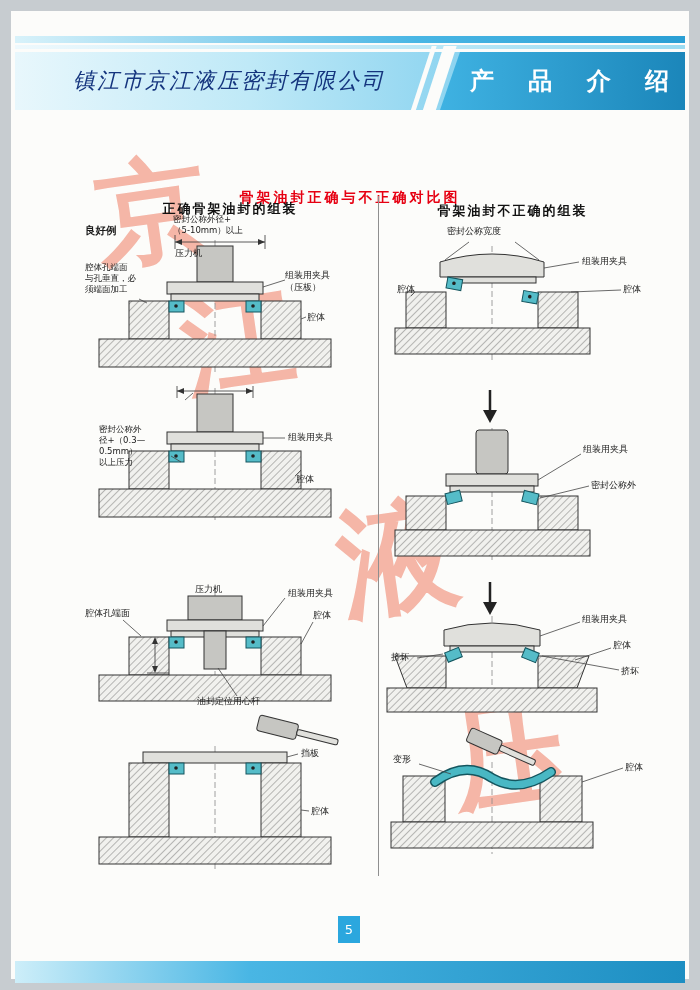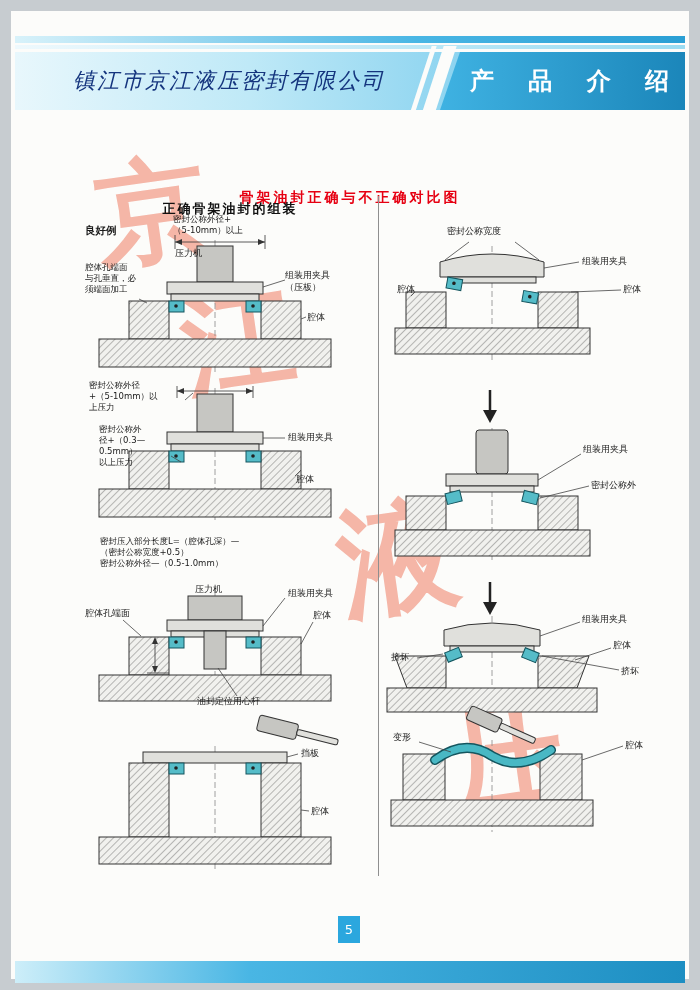--- a/index.html
+++ b/index.html
@@ -87,20 +87,21 @@
     <div class="hdr-right-block">
       <div class="section-title">产 品 介 绍</div>
     </div>
     <div class="hdr-slash1"></div>
     <div class="hdr-slash2"></div>
     <div class="company">镇江市京江液压密封有限公司</div>
   </div>
 
   <div class="doc-title">骨架油封正确与不正确对比图</div>
   <div class="col-heading" style="left:100px;top:200px;width:260px">正确骨架油封的组装</div>
+  <div class="col-heading" style="left:420px;top:202px;width:185px">骨架油封不正确的组装</div>
   <div class="divider"></div>
 
   <div class="fig" style="left:85px;top:220px;width:295px;height:160px">
     <svg width="295" height="160" viewBox="0 0 295 160">
       <line x1="130" y1="20" x2="130" y2="152" class="cl"></line>
       <line x1="90" y1="15" x2="90" y2="29" class="thin"></line>
       <line x1="180" y1="15" x2="180" y2="29" class="thin"></line>
       <line x1="90" y1="22" x2="180" y2="22" class="thin"></line>
       <polygon points="90,22 97,19 97,25" class="arrowfill"></polygon>
       <polygon points="180,22 173,19 173,25" class="arrowfill"></polygon>
@@ -146,23 +147,20 @@
       <rect x="14" y="107" width="232" height="28" class="hatch"></rect>
       <rect x="84" y="69" width="15" height="11" class="seal"></rect>
       <rect x="161" y="69" width="15" height="11" class="seal"></rect>
       <circle cx="91" cy="74" r="1.8" class="dot"></circle>
         <circle cx="168" cy="74" r="1.8" class="dot"></circle>
       <line x1="100" y1="18" x2="108" y2="11" class="ldr"></line>
       <line x1="96" y1="80" x2="86" y2="74" class="ldr"></line>
       <line x1="178" y1="56" x2="200" y2="56" class="ldr"></line>
       <line x1="216" y1="88" x2="210" y2="94" class="ldr"></line>
     </svg>
-    <span class="lbl" style="left:4px;top:-2px;width:100px;font-size:8.5px">密封公称外径
-+（5-10mm）以
-上压力</span>
     <span class="lbl" style="left:14px;top:42px;width:88px;font-size:8.5px">密封公称外
 径+（0.3—
 0.5mm）
 以上压力</span>
     <span class="lbl" style="left:203px;top:50px">组装用夹具</span>
     <span class="lbl" style="left:211px;top:92px">腔体</span>
   </div>
 
   <div class="fig" style="left:85px;top:540px;width:295px;height:175px">
     <svg width="295" height="175" viewBox="0 0 295 175">
@@ -180,23 +178,20 @@
         <circle cx="168" cy="102" r="1.8" class="dot"></circle>
       <line x1="70" y1="99" x2="70" y2="131" class="thin"></line>
       <polygon points="70,97 67,104 73,104" class="arrowfill"></polygon>
       <polygon points="70,133 67,126 73,126" class="arrowfill"></polygon>
       <line x1="62" y1="133" x2="84" y2="133" class="thin"></line>
       <line x1="38" y1="80" x2="56" y2="96" class="ldr"></line>
       <line x1="178" y1="86" x2="200" y2="58" class="ldr"></line>
       <line x1="216" y1="104" x2="228" y2="82" class="ldr"></line>
       <line x1="133" y1="128" x2="152" y2="156" class="ldr"></line>
     </svg>
-    <span class="lbl" style="left:15px;top:-4px;width:245px;font-size:8.5px">密封压入部分长度L=（腔体孔深）—
-（密封公称宽度+0.5）
-密封公称外径—（0.5-1.0mm）</span>
     <span class="lbl" style="left:110px;top:44px">压力机</span>
     <span class="lbl" style="left:203px;top:48px">组装用夹具</span>
     <span class="lbl" style="left:0;top:68px">腔体孔端面</span>
     <span class="lbl" style="left:228px;top:70px">腔体</span>
     <span class="lbl" style="left:112px;top:156px">油封定位用心杆</span>
   </div>
 
   <div class="fig" style="left:85px;top:710px;width:295px;height:168px">
     <svg width="295" height="168" viewBox="0 0 295 168">
       <line x1="130" y1="36" x2="130" y2="160" class="cl"></line>
@@ -291,21 +286,21 @@
       <line x1="190" y1="46" x2="226" y2="34" class="ldr"></line>
       <line x1="32" y1="44" x2="58" y2="40" class="ldr"></line>
       <line x1="157" y1="42" x2="234" y2="56" class="ldr"></line>
     </svg>
     <span class="lbl" style="left:197px;top:0">组装用夹具</span>
     <span class="lbl" style="left:228px;top:26px">腔体</span>
     <span class="lbl" style="left:6px;top:38px">挤坏</span>
     <span class="lbl" style="left:236px;top:52px">挤坏</span>
   </div>
 
-  <div class="fig" style="left:385px;top:698px;width:285px;height:142px">
+  <div class="fig" style="left:385px;top:720px;width:285px;height:142px">
     <svg width="285" height="142" viewBox="0 0 285 142">
       <line x1="107" y1="42" x2="107" y2="134" class="cl"></line>
       <g transform="rotate(24 100 22)">
         <rect x="82" y="14" width="34" height="15" rx="3" class="steel"></rect>
         <rect x="116" y="18" width="38" height="6" rx="2" class="steel2"></rect>
       </g>
       <rect x="18" y="56" width="42" height="46" class="hatch"></rect>
       <rect x="155" y="56" width="42" height="46" class="hatch"></rect>
       <rect x="6" y="102" width="202" height="26" class="hatch"></rect>
       <path d="M50,62 Q80,40 107,58 Q134,74 166,52" class="sealline-o"></path>

